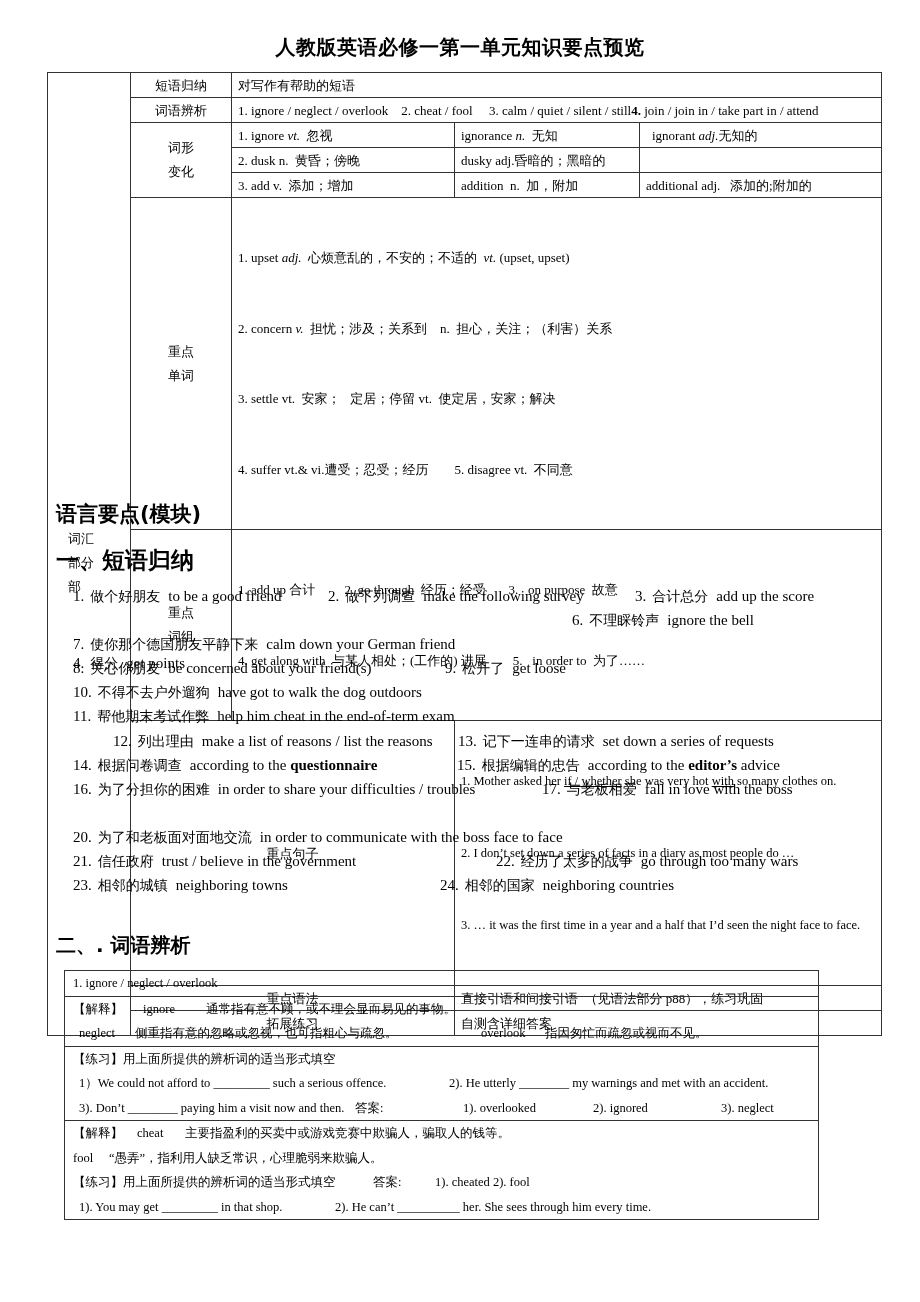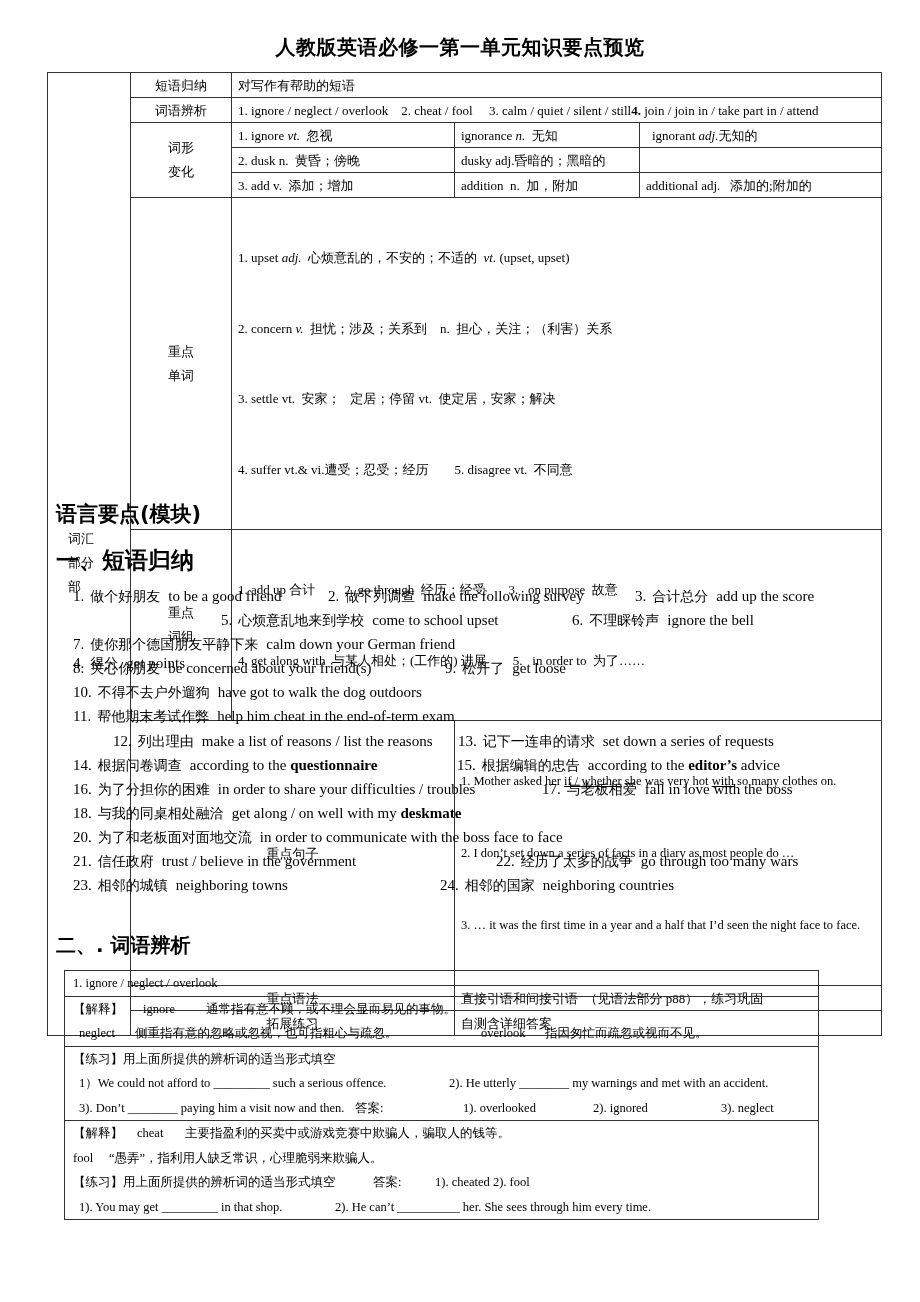--- a/index.html
+++ b/index.html
@@ -138,21 +138,20 @@
 <div class="h2 big" style="top:545px">一、短语归纳</div>
 
 <div class="list" id="phrase-list">
     <div class="line">
       <span class="item" style="left: 0px;"><span>1.</span><span style="margin: 0px 8px 0px 6px; font-family: &quot;DejaVu Serif&quot;, serif; font-size: 14px;">做个好朋友</span><span style="white-space: pre;">to be a good friend</span></span>
       <span class="item" style="left: 255px;"><span>2.</span><span style="margin: 0px 8px 0px 6px; font-family: &quot;DejaVu Serif&quot;, serif; font-size: 14px;">做下列调查</span><span style="white-space: pre;">make the following survey</span></span>
       <span class="item" style="left: 562px;"><span>3.</span><span style="margin: 0px 8px 0px 6px; font-family: &quot;DejaVu Serif&quot;, serif; font-size: 14px;">合计总分</span><span style="white-space: pre;">add up the score</span></span>
     </div>
     <div class="line">
       <span class="item" style="left: 0px; margin-top: 43px;"><span>4.</span><span style="margin: 0px 8px 0px 6px; font-family: &quot;DejaVu Serif&quot;, serif; font-size: 14px;">得分</span><span style="white-space: pre;">get points</span></span>
-      <span class="item" style="left: 148px;"><span>5.</span><span style="margin: 0px 8px 0px 6px; font-family: &quot;DejaVu Serif&quot;, serif; font-size: 14px;">心烦意乱地来到学校</span><span style="white-space: pre;">come to school upset</span></span>
       <span class="item" style="left: 499px;"><span>6.</span><span style="margin: 0px 8px 0px 6px; font-family: &quot;DejaVu Serif&quot;, serif; font-size: 14px;">不理睬铃声</span><span style="white-space: pre;">ignore the bell</span></span>
     </div>
     <div class="line">
       <span class="item" style="left: 0px;"><span>7.</span><span style="margin: 0px 8px 0px 6px; font-family: &quot;DejaVu Serif&quot;, serif; font-size: 14px;">使你那个德国朋友平静下来</span><span style="white-space: pre;">calm down your German friend</span></span>
     </div>
     <div class="line">
       <span class="item" style="left: 0px;"><span>8.</span><span style="margin: 0px 8px 0px 6px; font-family: &quot;DejaVu Serif&quot;, serif; font-size: 14px;">关心你朋友</span><span style="white-space: pre;">be concerned about your friend(s)</span></span>
       <span class="item" style="left: 372px;"><span>9.</span><span style="margin: 0px 8px 0px 6px; font-family: &quot;DejaVu Serif&quot;, serif; font-size: 14px;">松开了</span><span style="white-space: pre;">get loose</span></span>
     </div>
     <div class="line">
@@ -167,21 +166,20 @@
     </div>
     <div class="line">
       <span class="item" style="left: 0px;"><span>14.</span><span style="margin: 0px 8px 0px 6px; font-family: &quot;DejaVu Serif&quot;, serif; font-size: 14px;">根据问卷调查</span><span style="white-space: pre;">according to the </span><b>questionnaire</b></span>
       <span class="item" style="left: 384px;"><span>15.</span><span style="margin: 0px 8px 0px 6px; font-family: &quot;DejaVu Serif&quot;, serif; font-size: 14px;">根据编辑的忠告</span><span style="white-space: pre;">according to the </span><b>editor’s</b><span style="white-space: pre;"> advice</span></span>
     </div>
     <div class="line">
       <span class="item" style="left: 0px;"><span>16.</span><span style="margin: 0px 8px 0px 6px; font-family: &quot;DejaVu Serif&quot;, serif; font-size: 14px;">为了分担你的困难</span><span style="white-space: pre;">in order to share your difficulties / troubles</span></span>
       <span class="item" style="left: 469px;"><span>17.</span><span style="margin: 0px 8px 0px 6px; font-family: &quot;DejaVu Serif&quot;, serif; font-size: 14px;">与老板相爱</span><span style="white-space: pre;">fall in love with the boss</span></span>
     </div>
     <div class="line">
-      <span class="item" style="left: 0px;"><span>18.</span><span style="margin: 0px 8px 0px 6px; font-family: &quot;DejaVu Serif&quot;, serif; font-size: 14px;">与我的同桌相处融洽</span><span style="white-space: pre;">get along / on well with my </span><b>deskmate</b></span>
     </div>
     <div class="line">
       <span class="item" style="left: 0px;"><span>20.</span><span style="margin: 0px 8px 0px 6px; font-family: &quot;DejaVu Serif&quot;, serif; font-size: 14px;">为了和老板面对面地交流</span><span style="white-space: pre;">in order to communicate with the boss face to face</span></span>
     </div>
     <div class="line">
       <span class="item" style="left: 0px;"><span>21.</span><span style="margin: 0px 8px 0px 6px; font-family: &quot;DejaVu Serif&quot;, serif; font-size: 14px;">信任政府</span><span style="white-space: pre;">trust / believe in the government</span></span>
       <span class="item" style="left: 423px;"><span>22.</span><span style="margin: 0px 8px 0px 6px; font-family: &quot;DejaVu Serif&quot;, serif; font-size: 14px;">经历了太多的战争</span><span style="white-space: pre;">go through too many wars</span></span>
     </div>
     <div class="line">
       <span class="item" style="left: 0px;"><span>23.</span><span style="margin: 0px 8px 0px 6px; font-family: &quot;DejaVu Serif&quot;, serif; font-size: 14px;">相邻的城镇</span><span style="white-space: pre;">neighboring towns</span></span>

